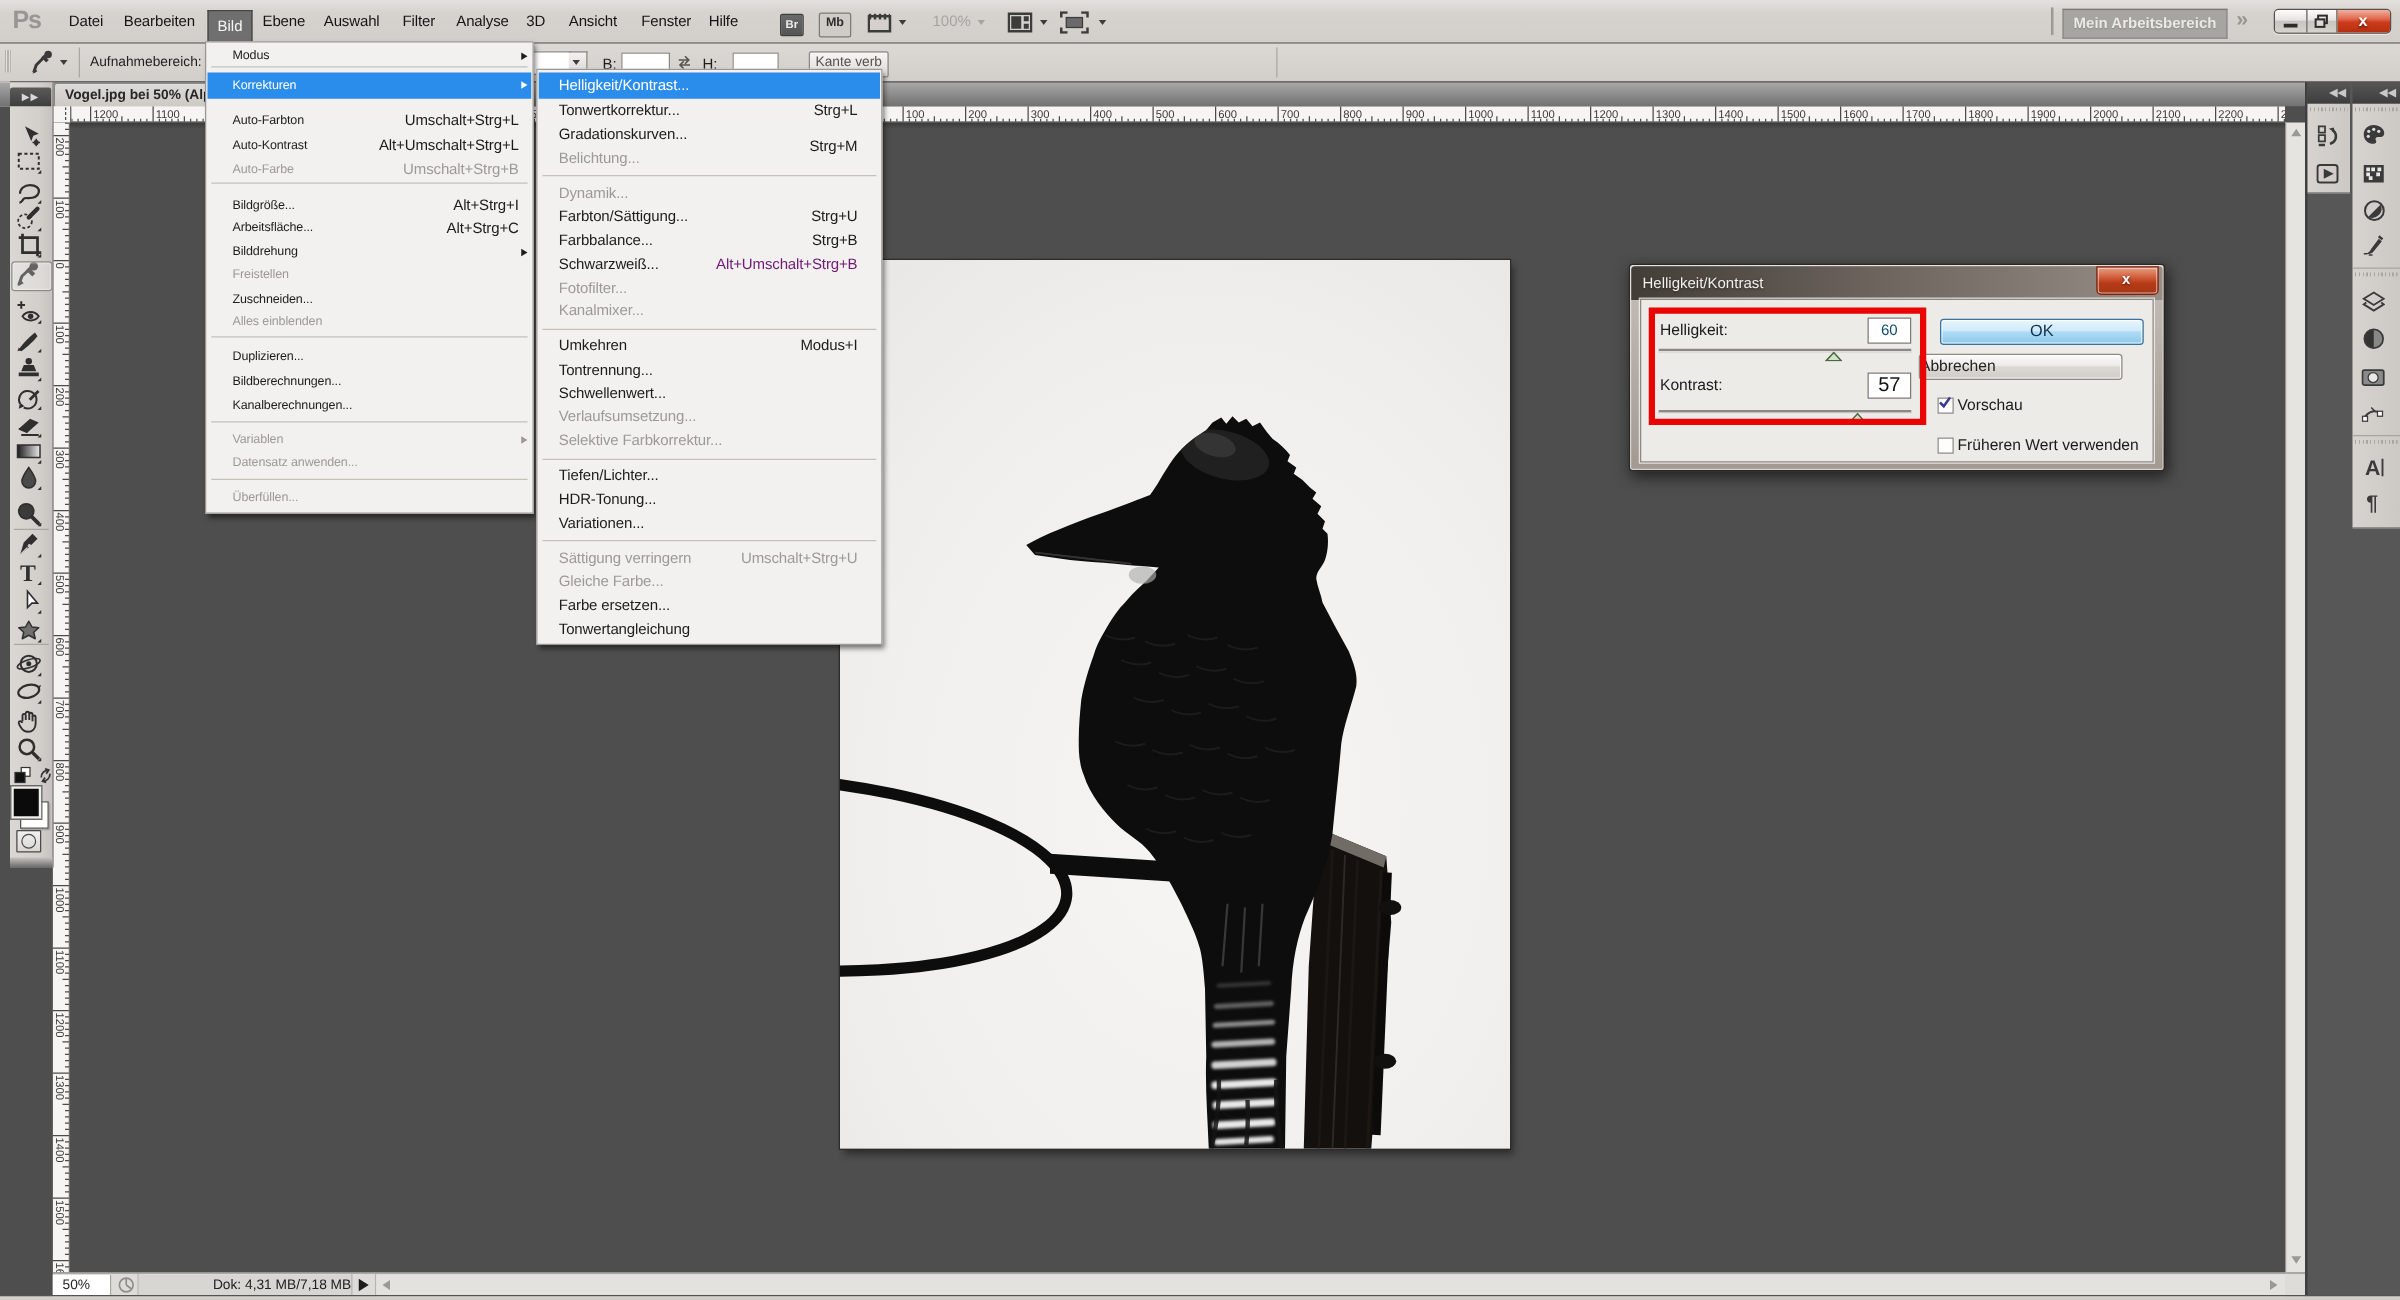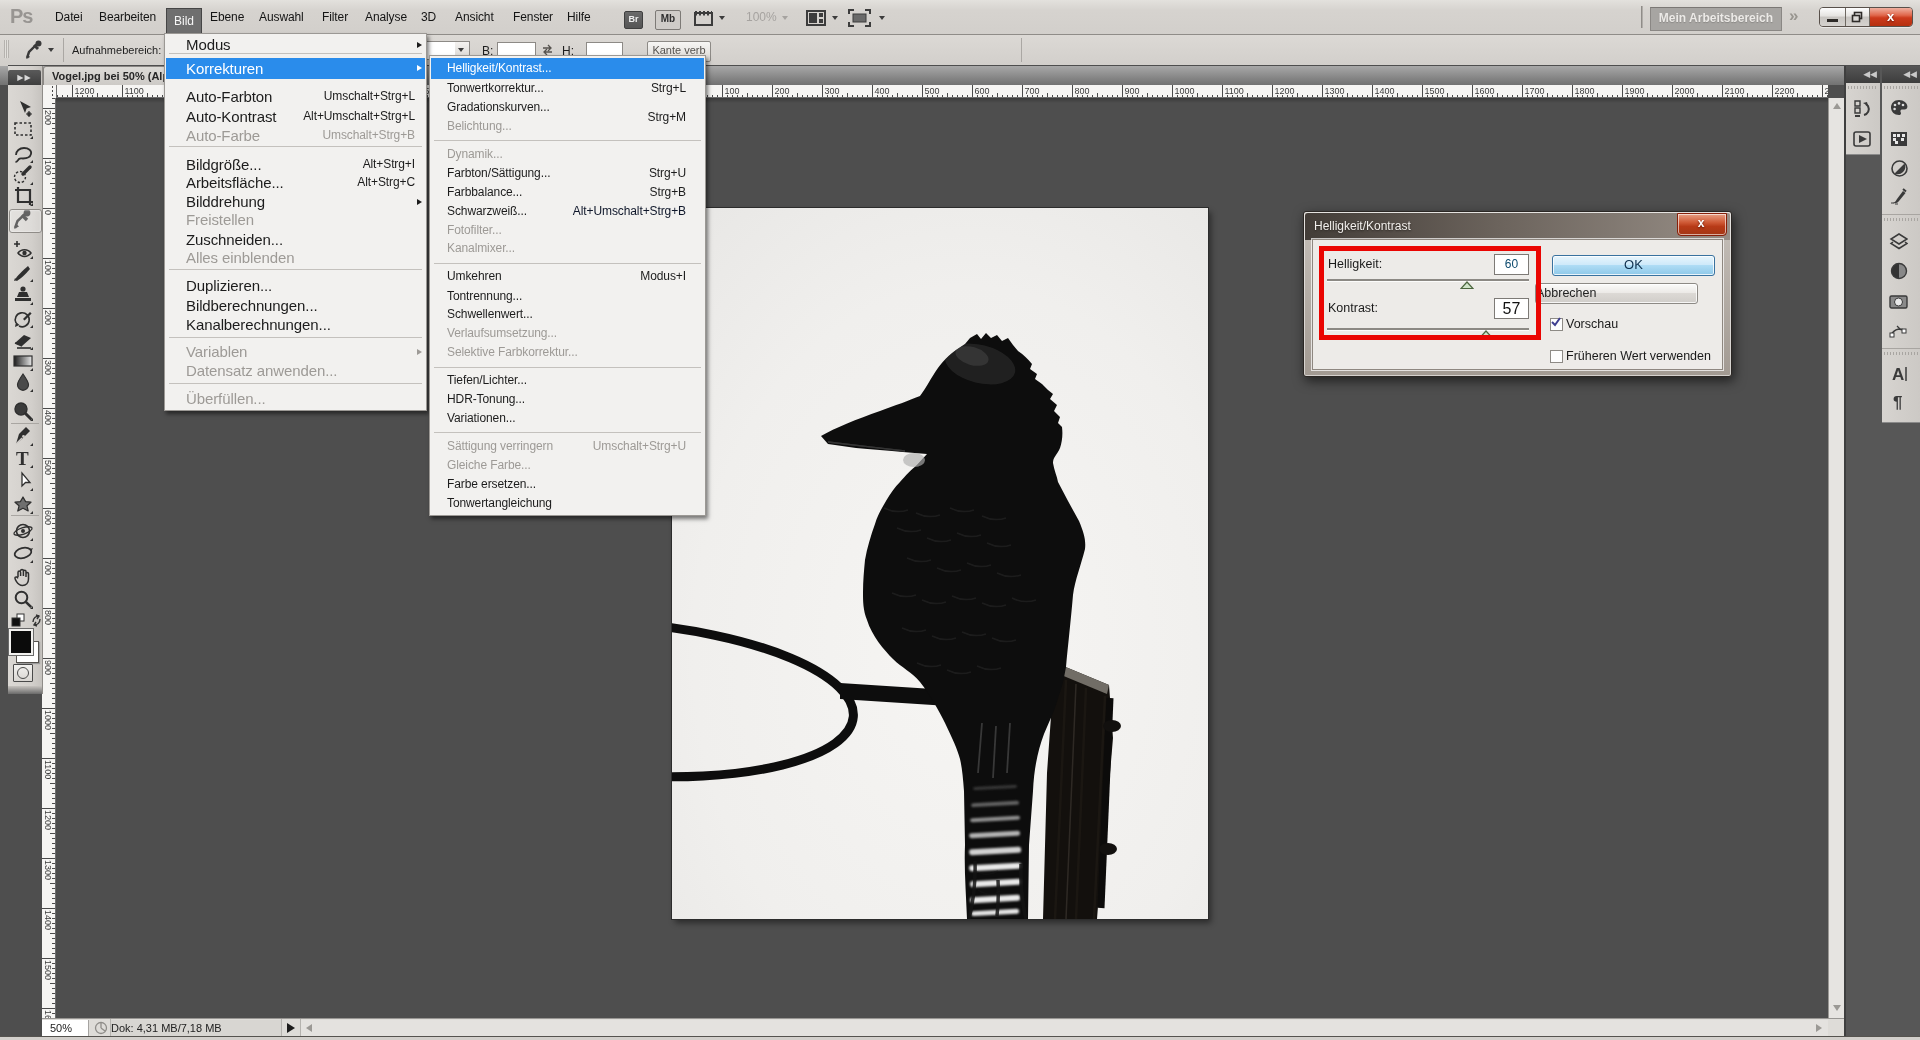--- a/index.html
+++ b/index.html
@@ -2,21 +2,21 @@
 <html><head><meta charset="utf-8"><style>
 *{margin:0;padding:0;box-sizing:content-box}
 body{width:1920px;height:1040px;position:relative;overflow:hidden;font-family:"Liberation Sans",sans-serif;background:#4e4e4e}
 .menubar{position:absolute;left:0;top:0;width:1920px;height:34px;background:linear-gradient(#e3e1dd,#d6d3cf 30%,#d2cfcb);border-bottom:1px solid #8f8c88}
 .mitem{position:absolute;top:10px;font-size:12px;color:#141414;letter-spacing:-0.1px}
 .optbar{position:absolute;left:0;top:35px;width:1920px;height:30px;background:linear-gradient(#dcd9d5,#d2cfcb)}
 .tabbar{position:absolute;left:0;top:66px;width:1844px;height:19px;background:linear-gradient(#a8a8a8,#7c7c7c 80%,#727272)}
 .toolbar{position:absolute;left:8px;top:66px;width:34px;height:628px;background:linear-gradient(90deg,#dbd8d4,#d2cfcb 70%,#c6c3bf);border-right:1px solid #8f8c88}
 .menu{position:absolute;background:#f2f1ef;border:1px solid #9b9894;box-shadow:2px 3px 4px rgba(0,0,0,.5);z-index:50}
 .mhl{position:absolute;left:1px;right:1px;background:#2a8ceb}
-.mtx{position:absolute;left:21px;font-size:15px;line-height:19px;white-space:nowrap;letter-spacing:-0.1px}
+.mtx{position:absolute;left:21px;font-size:10px;line-height:19px;white-space:nowrap;letter-spacing:-0.1px}
 .msc{position:absolute;right:11px;font-size:12px;line-height:19px;white-space:nowrap;letter-spacing:-0.1px}
 .mtx2{position:absolute;left:17px;font-size:12px;line-height:19px;white-space:nowrap;letter-spacing:-0.1px}
 .msc2{position:absolute;right:19px;font-size:12px;line-height:19px;white-space:nowrap;letter-spacing:-0.1px}
 .msep{position:absolute;height:1px;background:#c4c1bd}
 .marr{position:absolute;right:4px;width:0;height:0;border-top:3.5px solid transparent;border-bottom:3.5px solid transparent;border-left:5px solid #1c1c1c}
 .darr{position:absolute;width:0;height:0;border-left:3.5px solid transparent;border-right:3.5px solid transparent;border-top:4.5px solid #3c3c3c}
 </style></head><body>
 <div style="position:absolute;left:0;top:65px;width:8px;height:629px;background:#d2cfcb"></div>
 <div style="position:absolute;left:0;top:85px;width:1844px;height:933px;background:#4e4e4e"></div>
 <div style="position:absolute;left:0;top:66px;width:42px;height:19px;background:#d2cfcb"></div>
@@ -304,21 +304,21 @@
     <div style="position:absolute;left:4px;top:5px;width:0;height:0;border-left:4.5px solid transparent;border-right:4.5px solid transparent;border-bottom:6px solid #9b9995"></div>
     <div style="position:absolute;left:4px;bottom:7px;width:0;height:0;border-left:4.5px solid transparent;border-right:4.5px solid transparent;border-top:6px solid #9b9995"></div>
   </div>
 <div style="position:absolute;left:42px;top:1018px;width:1802px;height:18px;background:#dedcd8;border-top:1px solid #989693">
     <div style="position:absolute;left:0px;top:1px;width:47px;height:16px;background:#fff;border-right:1px solid #a5a3a0;font-size:11px;color:#222;line-height:16px;padding-left:8px;box-sizing:border-box">50%</div>
     <svg width="14" height="14" style="position:absolute;left:52px;top:2px">
       <circle cx="7" cy="7" r="5.5" fill="none" stroke="#8f8d89" stroke-width="1.3"></circle>
       <path d="M7 7V1.5M7 7l4 3" stroke="#8f8d89" stroke-width="1.3"></path>
     </svg>
     <div style="position:absolute;left:68px;top:0px;width:1px;height:18px;background:#b5b3af"></div>
-    <div style="position:absolute;left:69px;top:1px;width:170px;height:16px;background:#d8d6d2;font-size:11px;color:#222;text-align:left;line-height:16px">Dok: 4,31 MB/7,18 MB</div>
+    <div style="position:absolute;left:69px;top:1px;width:170px;height:16px;background:#d8d6d2;font-size:11px;color:#222;text-align:right;line-height:16px">Dok: 4,31 MB/7,18 MB</div>
     <div style="position:absolute;left:239px;top:0px;width:1px;height:18px;background:#b5b3af"></div>
     <div style="position:absolute;left:245px;top:4px;width:0;height:0;border-top:5px solid transparent;border-bottom:5px solid transparent;border-left:8px solid #1c1c1c"></div>
     <div style="position:absolute;left:258px;top:0px;width:1px;height:18px;background:#b5b3af"></div>
     <div style="position:absolute;left:259px;top:1px;right:16px;height:17px;background:#e4e2df"></div>
     <div style="position:absolute;left:264px;top:5px;width:0;height:0;border-top:4px solid transparent;border-bottom:4px solid transparent;border-right:6px solid #9b9995"></div>
     <div style="position:absolute;right:22px;top:5px;width:0;height:0;border-top:4px solid transparent;border-bottom:4px solid transparent;border-left:6px solid #9b9995"></div>
   </div>
 <div class="toolbar">
     <div style="position:absolute;left:0;top:4px;width:33px;height:15px;background:linear-gradient(#5a5a5a,#3e3e3e);border-radius:2px 2px 0 0;color:#d8d8d8;font-size:8px;letter-spacing:1px;text-align:center;line-height:15px">▶▶</div>
     <svg width="26" height="24" viewBox="0 0 26 24" style="position:absolute;left:2px;top:32px">
@@ -570,21 +570,21 @@
     <div class="mtx2" style="top:41.5px;color:#1c1c1c">Gradationskurven...</div>
     <div class="msc2" style="top:52px;color:#1c1c1c">Strg+M</div>
     <div class="mtx2" style="top:60.5px;color:#9d9a96">Belichtung...</div>
     <div class="msep" style="top:84.0px;left:4px;right:4px"></div>
     <div class="mtx2" style="top:88.5px;color:#9d9a96">Dynamik...</div>
     <div class="mtx2" style="top:107.5px;color:#1c1c1c">Farbton/Sättigung...</div>
     <div class="msc2" style="top:107.5px;color:#1c1c1c">Strg+U</div>
     <div class="mtx2" style="top:126.5px;color:#1c1c1c">Farbbalance...</div>
     <div class="msc2" style="top:126.5px;color:#1c1c1c">Strg+B</div>
     <div class="mtx2" style="top:145.5px;color:#1c1c1c">Schwarzweiß...</div>
-    <div class="msc2" style="top:145.5px;color:#0f172a">Alt+Umschalt+Strg+B</div>
+    <div class="msc2" style="top:145.5px;color:#701a75">Alt+Umschalt+Strg+B</div>
     <div class="mtx2" style="top:164.5px;color:#9d9a96">Fotofilter...</div>
     <div class="mtx2" style="top:183.1px;color:#9d9a96">Kanalmixer...</div>
     <div class="msep" style="top:206.5px;left:4px;right:4px"></div>
     <div class="mtx2" style="top:211.2px;color:#1c1c1c">Umkehren</div>
     <div class="msc2" style="top:211.2px;color:#1c1c1c">Modus+I</div>
     <div class="mtx2" style="top:230.5px;color:#1c1c1c">Tontrennung...</div>
     <div class="mtx2" style="top:249.1px;color:#1c1c1c">Schwellenwert...</div>
     <div class="mtx2" style="top:268.1px;color:#9d9a96">Verlaufsumsetzung...</div>
     <div class="mtx2" style="top:287.1px;color:#9d9a96">Selektive Farbkorrektur...</div>
     <div class="msep" style="top:310.6px;left:4px;right:4px"></div>

